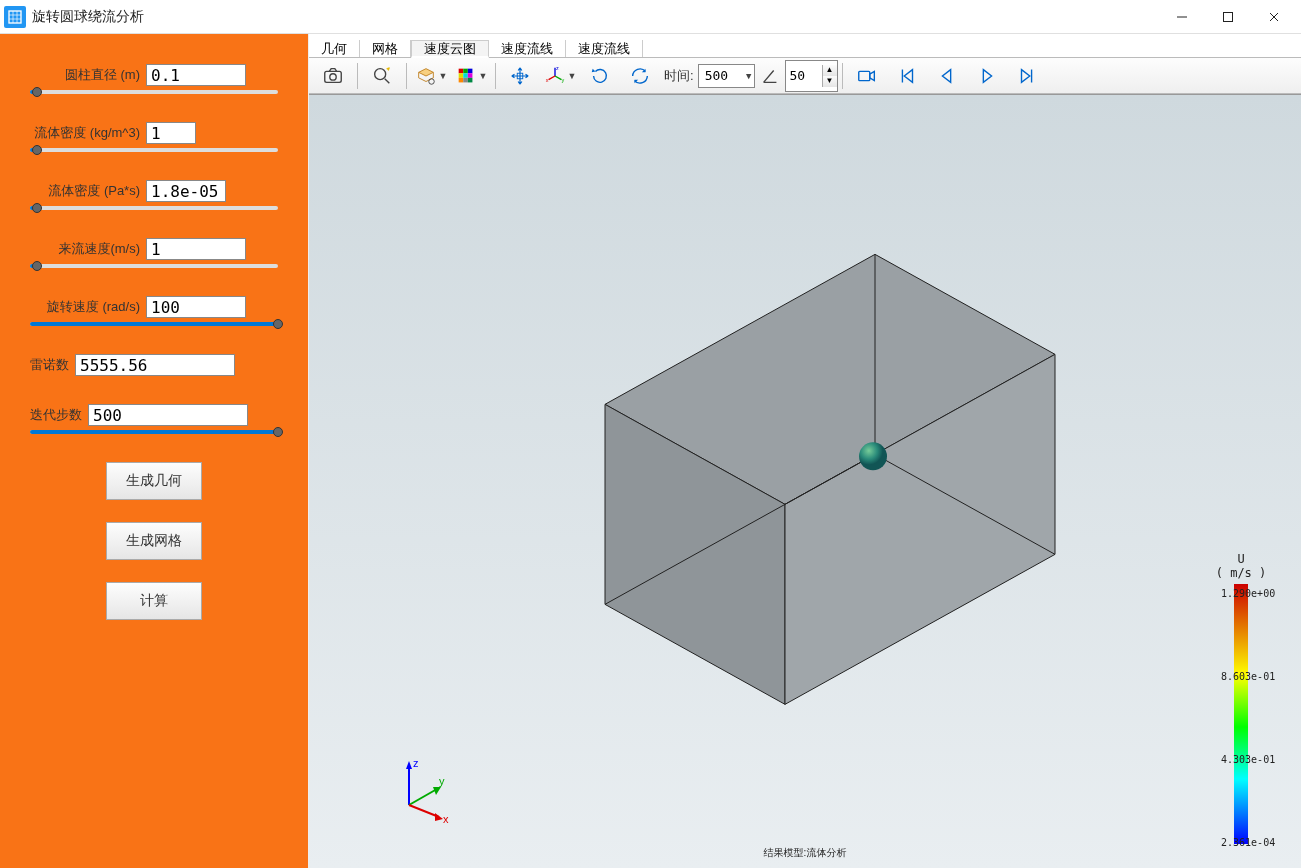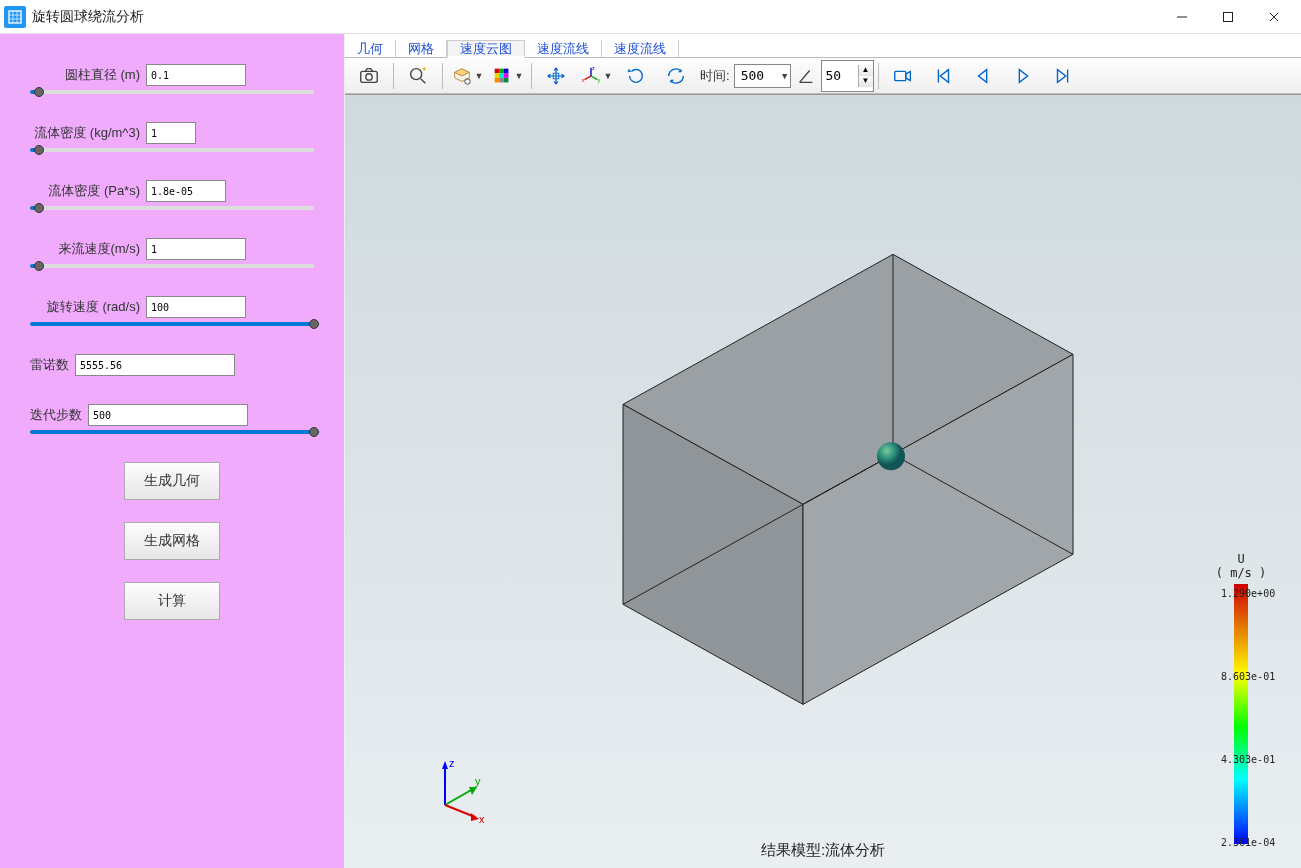--- a/index.html
+++ b/index.html
@@ -3,60 +3,60 @@
 <meta charset="utf-8">
 <style>
   * { box-sizing: border-box; margin: 0; padding: 0; }
   html, body { width: 1301px; height: 868px; font-family: "Microsoft YaHei", SimSun, sans-serif; font-size: 13px; background: #fff; overflow: hidden; }
   .titlebar { height: 34px; background: #fff; border-bottom: 1px solid #e0e0e0; display: flex; align-items: center; padding: 0 4px; }
   .titlebar .logo { width: 22px; height: 22px; background: #2196f3; border-radius: 2px; display:inline-flex; align-items:center; justify-content:center; color:#fff; font-weight:bold; font-size:14px; margin-right:6px;}
   .titlebar .title { flex: 0 0 auto; font-size: 14px; color:#222; }
   .titlebar .spacer { flex: 1; }
   .winbtn { width: 46px; height: 34px; display:inline-flex; align-items:center; justify-content:center; font-size:14px; color:#222; }
   .content { display:flex; height: calc(100% - 34px); }
-  .sidebar { width: 345px; background:#f0abfc; padding: 30px 30px 0 30px; border-right: 1px solid #eee; }
+  .sidebar { width: 309px; background:#f97316; padding: 30px 30px 0 30px; border-right: 1px solid #eee; }
   .param { margin-bottom: 28px; }
   .param-row { display:flex; align-items:center; gap:6px; margin-bottom:4px;}
   .param-label { font-size: 13px; color:#333; white-space:nowrap; min-width: 110px; text-align:right;}
-  .param-input { border:1px solid #888; height:22px; padding:0 4px; font-family: "Consolas", monospace; font-size:10px; background:#fff; flex:1; min-width:0;}
+  .param-input { border:1px solid #888; height:22px; padding:0 4px; font-family: "Consolas", monospace; font-size:16px; background:#fff; flex:1; min-width:0;}
   .param-input.w1 { width:100px; flex:0 0 100px;}
   .param-input.w2 { width:50px; flex:0 0 50px;}
   .param-input.w3 { width:80px; flex:0 0 80px;}
   .param-input.w4 { width:100px; flex:0 0 100px;}
   .param-input.w5 { width:160px; flex:0 0 160px;}
   .param-input.w6 { width:160px; flex:0 0 160px;}
   .slider-track { height:4px; background:#ddd; border-radius:2px; position:relative; margin: 2px 0 0 0; }
   .slider-fill { height:4px; background:#0078d7; border-radius:2px; position:absolute; left:0; top:0;}
   .slider-thumb { width:10px; height:10px; background:#666; border:1px solid #333; border-radius:50%; position:absolute; top:-3px; transform:translateX(-50%);}
   .btn-col { display:flex; flex-direction:column; align-items:center; gap:22px; margin-top:10px;}
   .big-btn { width:96px; height:38px; background:linear-gradient(#fdfdfd,#e6e6e6); border:1px solid #aaa; font-size:14px; color:#333; cursor:pointer; }
   .main { flex:1; display:flex; flex-direction:column; position:relative; }
   .tabs { height:24px; display:flex; border-bottom:1px solid #bbb; background:#fff;}
-  .tab { padding: 2px 12px; font-size:13px; color:#1d4ed8; border-right:1px solid #ccc; display:flex; align-items:center;margin-top:6px;}
+  .tab { padding: 2px 12px; font-size:13px; color:#000000; border-right:1px solid #ccc; display:flex; align-items:center;margin-top:6px;}
   .tab.active { background:#f4f4f4; border-bottom:2px solid #fff; margin-bottom:-1px; border-top:1px solid #ccc; border-left:1px solid #ccc;}
   .toolbar { height:36px; background:linear-gradient(#fdfdfd,#efefef); border-bottom:1px solid #bbb; display:flex; align-items:center; gap:0; padding:0 4px;}
   .tbtn { width:36px; height:30px; display:inline-flex; align-items:center; justify-content:center; border:1px solid transparent; margin:0 2px; background:transparent; border-radius:2px;}
   .tbtn svg{ width:22px; height:22px;}
   .tsep { width:1px; height:26px; background:#bbb; margin:0 4px;}
   .dd-caret { font-size:9px; color:#444; margin-left:2px;}
   .tlabel { font-size:13px; color:#333; margin:0 4px;}
   .tcombo { height:24px; border:1px solid #888; background:#fff; display:inline-flex; align-items:center; padding:0 2px 0 6px; font-family:Consolas,monospace; font-size:13px;}
   .tcombo .caret{ font-size:9px; margin-left:18px; color:#444;}
   .spin { height:32px; border:1px solid #888; background:#fff; display:inline-flex; align-items:center;}
   .spin input{ border:0; width:36px; height:22px; padding:0 4px; font-family:Consolas,monospace; font-size:13px; outline:none;}
   .spin .spinbtns{ display:flex; flex-direction:column; border-left:1px solid #aaa;}
   .spin .sb{ height:11px; width:14px; font-size:8px; line-height:9px; text-align:center; background:linear-gradient(#fcfcfc,#e5e5e5);}
   .viewport { flex:1; background: linear-gradient(#cfd9de, #e9eef1); position:relative; overflow:hidden; border-top:1px solid #999;}
   .box3d { position:absolute; left:50%; top:50%; transform:translate(-50%,-55%);}
   .box3d svg { overflow:visible;}
   .axis-gizmo { position:absolute; left:80px; bottom:40px;}
   .legend { position:absolute; right:10px; bottom:20px; width:100px; display:flex; flex-direction:column; align-items:center; font-family:Consolas,monospace; font-size:12px; color:#222;}
   .legend .bar { width:14px; height:260px; background:linear-gradient(to bottom, #c00 0%, #ff0 35%, #0f0 55%, #0ff 75%, #00f 100%); border:0; margin:4px 0;}
   .legend .lt { font-size:12px; text-align:center;}
-  .viewport-title { position:absolute; bottom:8px; left:50%; transform:translateX(-50%); font-size:15px; color:#222;}
+  .viewport-title { position:absolute; bottom:8px; left:50%; transform:translateX(-50%); font-size:10px; color:#222;}
 </style>
 </head>
 <body>
 
 <div class="titlebar">
   <span class="logo">
     <svg viewBox="0 0 24 24" width="16" height="16">
         <rect x="3" y="3" width="18" height="18" fill="none" stroke="#fff" stroke-width="2"></rect>
         <path d="M3 9h18M3 15h18M9 3v18M15 3v18" stroke="#fff" stroke-width="1"></path>
       </svg>

